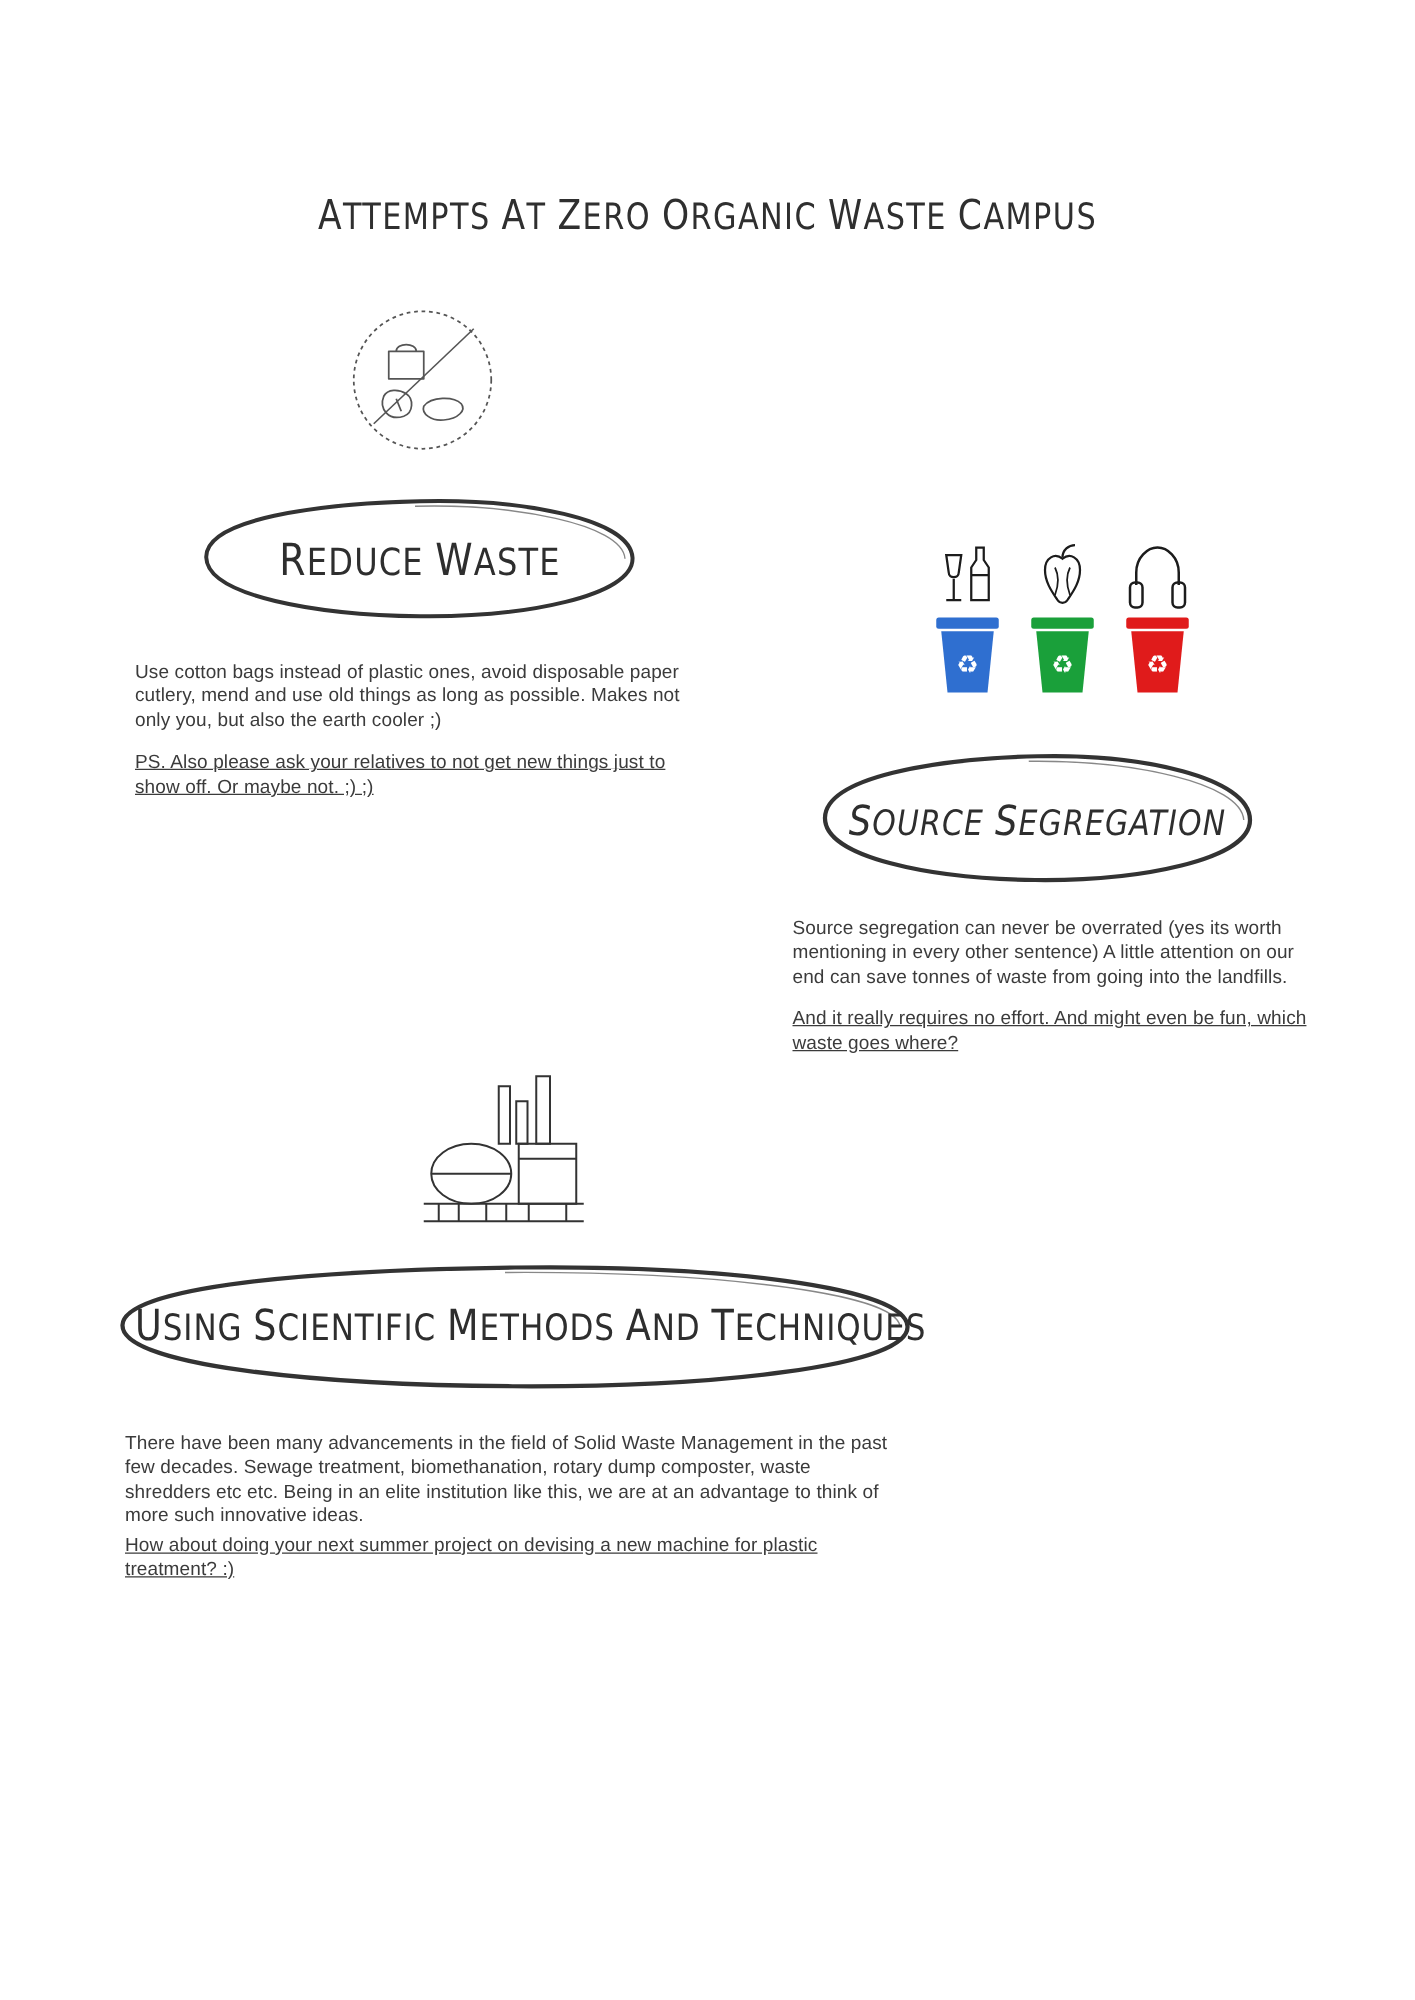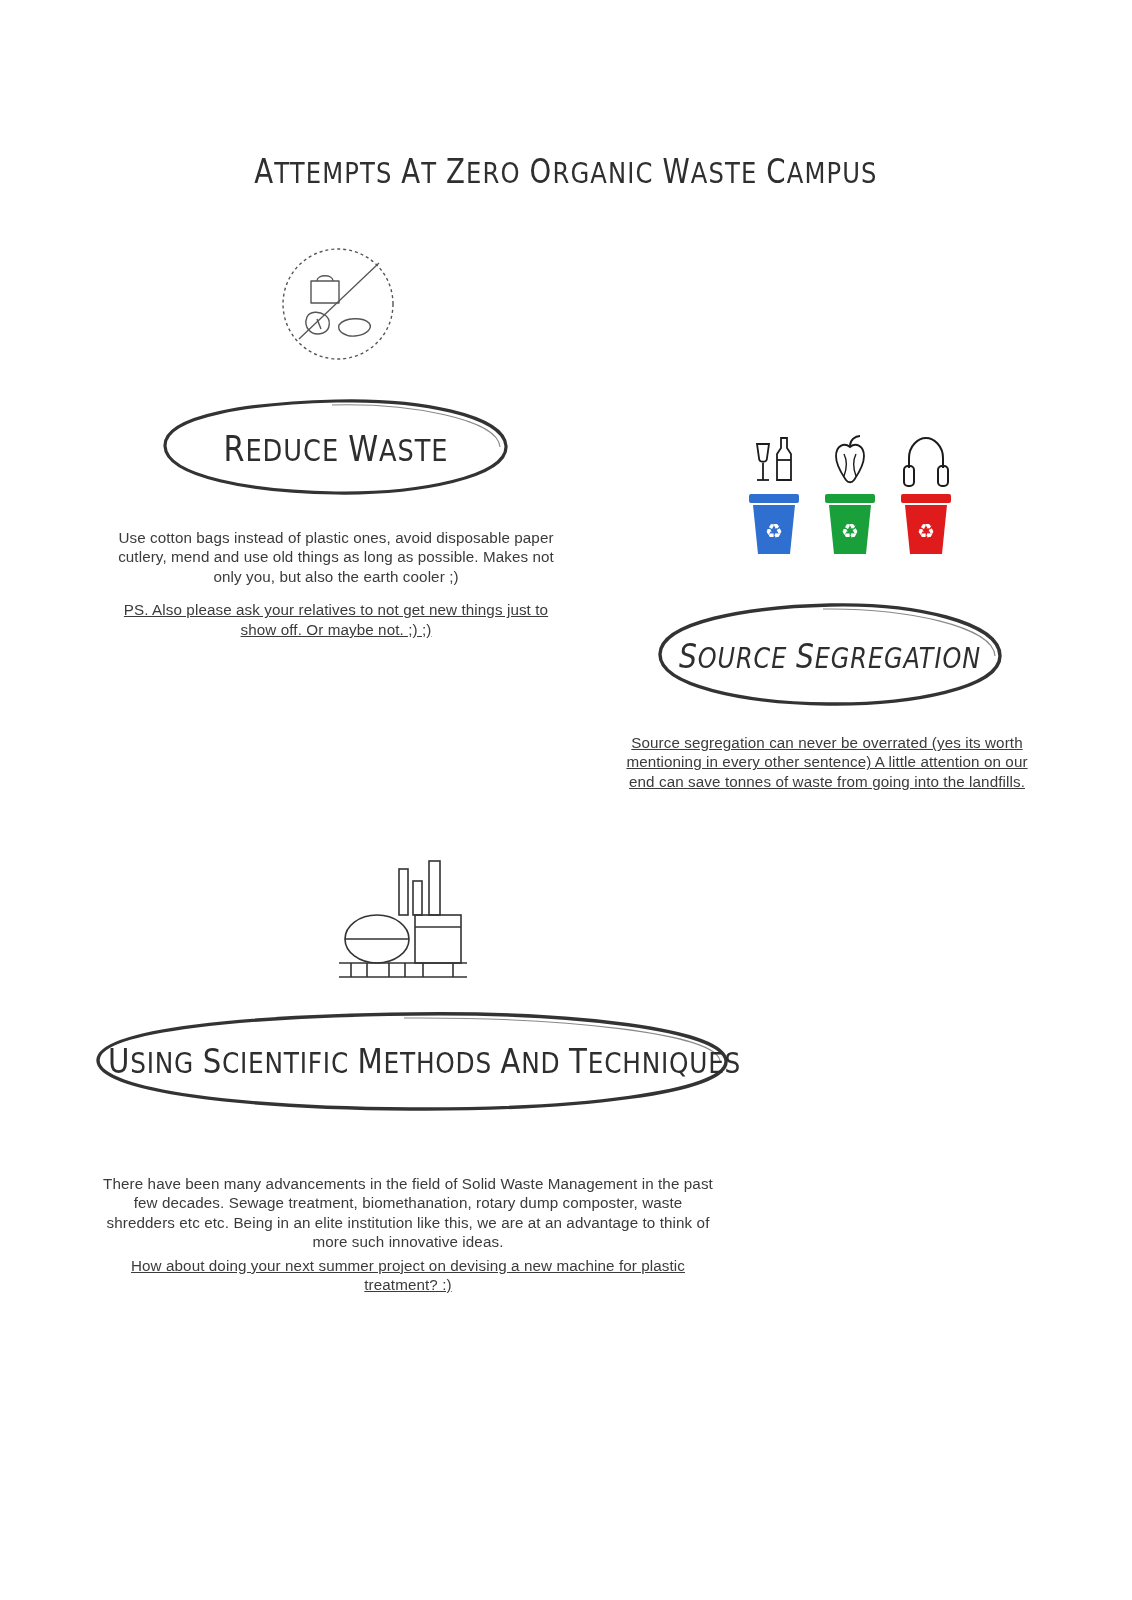--- a/index.html
+++ b/index.html
@@ -52,21 +52,20 @@
     font-family: "DejaVu Sans Condensed", "DejaVu Sans", sans-serif;
     color: #2e2e2e;
     font-weight: 400;
     white-space: nowrap;
     transform: scaleX(0.95);
   }
   .heading-text .cap { font-size: 1.18em; }
 
   .body-text {
     position: absolute;
-    text-align: center;
     font-size: 15.2px;
     line-height: 1.28;
     color: #3b3b3b;
     letter-spacing: 0.1px;
   }
   .body-text p { margin: 0 0 14px 0; }
   .body-text p:last-child { margin-bottom: 0; text-decoration: underline; }
 
   
   .icon-box { position: absolute; }
@@ -170,22 +169,23 @@
   </div>
 
   <div class="heading-wrap" style="position:absolute;left:655px;top:600px;width:350px;height:110px;font-style:italic;">
     <svg class="heading-ellipse" viewBox="0 0 350 110" preserveAspectRatio="none">
       <path d="M175 5 C258 3, 345 22, 345 56 C345 88, 256 105, 173 104 C90 103, 4 86, 5 54 C6 22, 92 7, 175 5 Z" fill="none" stroke="#333" stroke-width="3.4" stroke-linecap="round"></path>
       <path d="M168 9 C250 8, 338 26, 340 56" fill="none" stroke="#555" stroke-width="1.1" opacity=".7"></path>
     </svg>
     <div class="heading-text" style="top:37px;font-size:28px;letter-spacing:1px;"><span class="cap">S</span>OURCE <span class="cap">S</span>EGREGATION</div>
   </div>
 
-  <div class="body-text" style="left:620px;top:733px;width:414px;">
+  <div class="body-text" style="left:634px;top:733px;width:414px;">
     <p>Source segregation can never be overrated (yes its worth mentioning in every other sentence) A little attention on our end can save tonnes of waste from going into the landfills.</p>
+    <p>And it really requires no effort. And might even be fun, which waste goes where?</p>
   </div>
 </div>
 
 <div class="section" style="left:0;top:12px;width:1132px;height:1600px;pointer-events:none;">
 
   <div class="icon-box" style="left:333px;top:843px;width:140px;height:132px;">
     <svg width="140" height="132" viewBox="0 0 140 132" fill="none" stroke="#333" stroke-width="1.6">
 
       <rect x="66" y="14" width="9" height="46"></rect>
       <rect x="80" y="26" width="9" height="34"></rect>
@@ -210,16 +210,16 @@
 
   <div class="heading-wrap" style="position:absolute;left:92px;top:997px;width:640px;height:105px;">
     <svg class="heading-ellipse" viewBox="0 0 640 105" preserveAspectRatio="none">
       <path d="M320 5 C480 3, 632 20, 634 52 C636 84, 480 101, 318 100 C158 99, 5 83, 6 51 C7 20, 160 7, 320 5 Z" fill="none" stroke="#333" stroke-width="3.4" stroke-linecap="round"></path>
       <path d="M312 9 C470 8, 624 24, 628 52" fill="none" stroke="#555" stroke-width="1.1" opacity=".7"></path>
     </svg>
     <div class="heading-text" style="top:32px;font-size:29px;letter-spacing:0.8px;"><span class="cap">U</span>SING <span class="cap">S</span>CIENTIFIC <span class="cap">M</span>ETHODS <span class="cap">A</span>ND <span class="cap">T</span>ECHNIQUES</div>
   </div>
 
   <div class="body-text" style="left:100px;top:1133px;width:616px;">
-    <p style="margin-bottom:4px;margin-top:29px;">There have been many advancements in the field of Solid Waste Management in the past few decades. Sewage treatment, biomethanation, rotary dump composter, waste shredders etc etc. Being in an elite institution like this, we are at an advantage to think of more such innovative ideas.</p>
+    <p style="margin-bottom:4px;">There have been many advancements in the field of Solid Waste Management in the past few decades. Sewage treatment, biomethanation, rotary dump composter, waste shredders etc etc. Being in an elite institution like this, we are at an advantage to think of more such innovative ideas.</p>
     <p>How about doing your next summer project on devising a new machine for plastic treatment? :)</p>
   </div>
 </div>
 
 </body></html>

